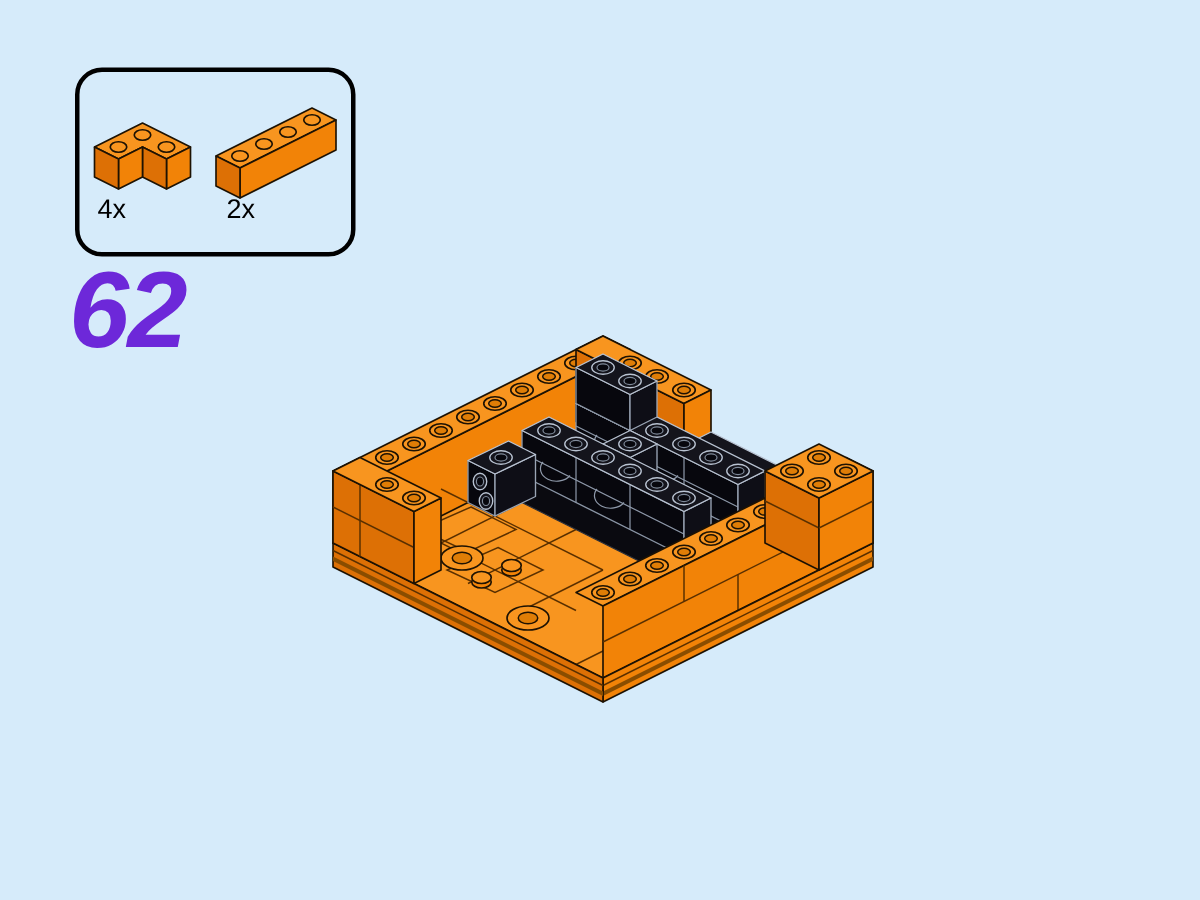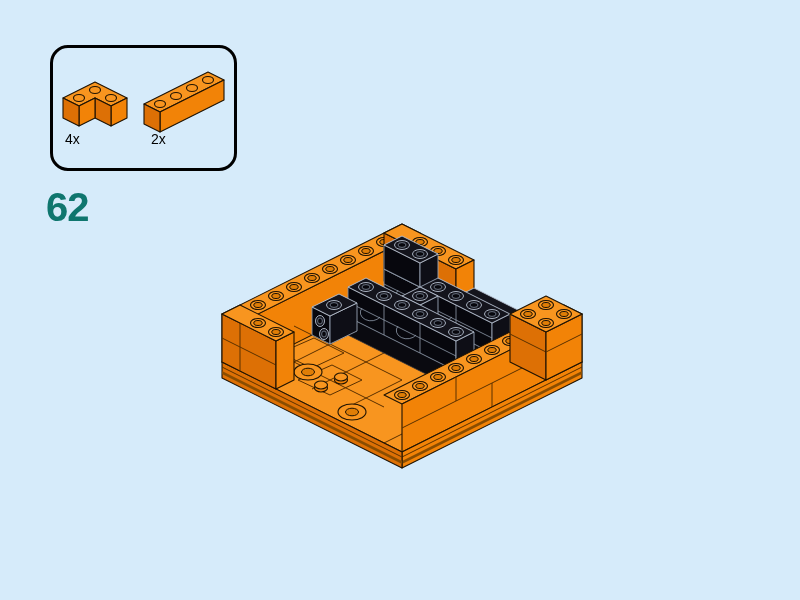--- a/index.html
+++ b/index.html
@@ -7,27 +7,27 @@
     width:800px;height:600px;position:relative;overflow:hidden;
     background:#d6ebfa;
     font-family:"Liberation Sans", sans-serif;
   }
   svg.scene{position:absolute;left:0;top:0;z-index:1}
   .parts-box{
     position:absolute;left:50px;top:45px;width:181px;height:120px;
     border:3px solid #000;border-radius:18px;background:transparent;z-index:2;
   }
   .qty-label{
-    position:absolute;z-index:3;color:#000;font-size:14px;line-height:17px;
+    position:absolute;z-index:3;color:#000;font-size:18px;line-height:17px;
   }
   .qty-4x{left:65px;top:131px}
   .qty-2x{left:151px;top:131px}
   .step-number{
-    position:absolute;left:46px;top:178px;z-index:3;color:#0f766e;
-    font-size:40px;font-weight:bold;letter-spacing:-1px;line-height:58px;
+    position:absolute;left:46px;top:178px;z-index:3;color:#6d28d9;
+    font-size:72px;font-weight:bold;letter-spacing:-1px;line-height:58px;font-style:italic;
   }
   
   .ot{fill:#F8951F;stroke:#1d1203;stroke-width:1.1;stroke-linejoin:round}
   .ose{fill:#F28307;stroke:#1d1203;stroke-width:1.1;stroke-linejoin:round}
   .osw{fill:#DD7005;stroke:#1d1203;stroke-width:1.1;stroke-linejoin:round}
   .ohole{fill:#DF7D06;stroke:#1d1203;stroke-width:1}
   
   .bt{fill:#14141c;stroke:#b9c3d2;stroke-width:.9;stroke-linejoin:round}
   .bse{fill:#0e0e16;stroke:#9aa5b5;stroke-width:.9;stroke-linejoin:round}
   .bsw{fill:#07070d;stroke:#8b96a6;stroke-width:.9;stroke-linejoin:round}

